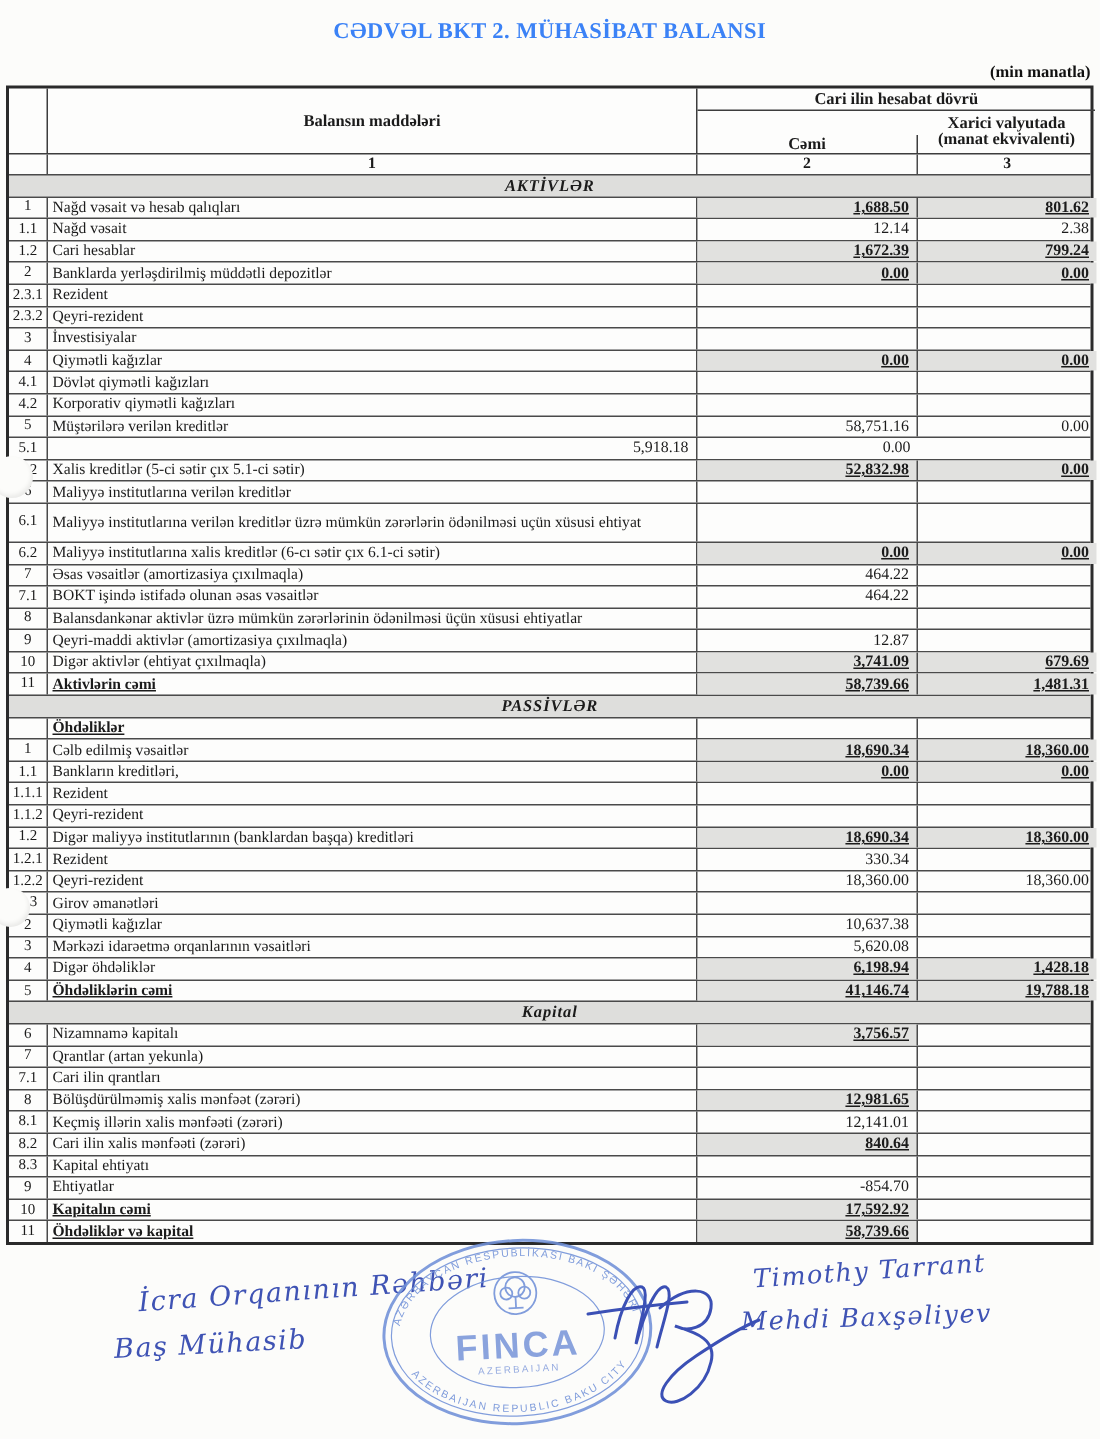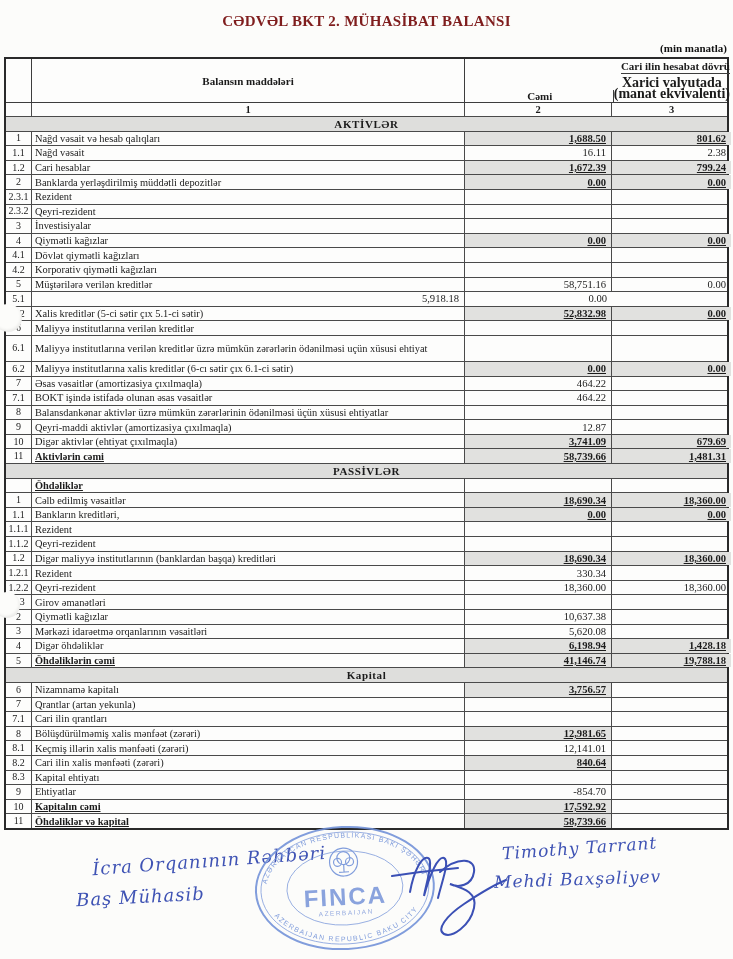--- a/index.html
+++ b/index.html
@@ -5,53 +5,53 @@
   html,body{margin:0;padding:0;}
   body{
     width:733px;height:959px;position:relative;overflow:hidden;
     background:#fcfcfa;
     font-family:"Liberation Serif",serif;
     color:#1b1b1b;
   }
   *{box-sizing:border-box;}
   .doc-title{
     position:absolute;top:13px;left:0;width:733px;text-align:center;
-    font-size:15px;font-weight:bold;letter-spacing:.3px;color:#7f1d1d;
+    font-size:15px;font-weight:bold;letter-spacing:.3px;color:#3b82f6;
   }
   .unit-note{
     position:absolute;top:42px;right:6px;font-size:11px;font-weight:bold;color:#111;text-align:right;
   }
   
   .bal-table{
     position:absolute;left:4px;top:57px;width:725px;
     border:2px solid #2a2a2a;background:#fdfdfc;
   }
   .hdr{display:grid;grid-template-columns:26px 433px 265px;height:43px;}
   .hcell{border-right:1px solid #3d3d3d;}
   .hcell.last{border-right:none;}
   .hdr-items{display:flex;align-items:center;justify-content:center;
     font-size:11px;font-weight:bold;text-align:center;}
-  .hdr-right{display:flex;flex-direction:column;align-items:flex-end;}
+  .hdr-right{display:flex;flex-direction:column;}
   .hdr-period{height:15px;border-bottom:1px solid #3d3d3d;display:flex;
     align-items:center;justify-content:center;font-size:11px;font-weight:bold;}
   .hdr-split{flex:1;display:flex;}
   .hdr-total{width:147px;border-right:1px solid #3d3d3d;display:flex;
     align-items:center;justify-content:center;font-size:11px;font-weight:bold;margin-top:16px;}
   .hdr-fx{flex:1;display:flex;flex-direction:column;align-items:center;
-    justify-content:center;font-size:14px;font-weight:bold;line-height:11px;text-align:center;}
+    justify-content:center;font-size:11px;font-weight:bold;line-height:11px;text-align:center;}
   .numrow{display:grid;grid-template-columns:26px 433px 147px 119px;height:14px;
     border-top:1px solid #3d3d3d;}
   .numrow .cell{display:flex;align-items:center;justify-content:center;
     font-size:10.5px;font-weight:bold;}
   .trow{display:grid;grid-template-columns:26px 433px 147px 119px;height:14.6px;
     border-top:1px solid #4a4a4a;}
   .trow.tall{height:26px;}
   .sec-row{height:14.6px;border-top:1px solid #4a4a4a;background:#dededc;
     display:flex;align-items:center;justify-content:center;
-    font-size:11px;font-weight:bold;letter-spacing:.6px;}
+    font-size:11px;font-weight:bold;letter-spacing:.6px;font-style:italic;}
   .cell{border-right:1px solid #4a4a4a;overflow:hidden;}
   .cell.last{border-right:none;}
   .cell.num{display:flex;align-items:center;justify-content:center;
     font-size:10px;line-height:10px;}
   .cell.label{display:flex;align-items:center;padding-left:3px;
     font-size:10.4px;line-height:11px;white-space:nowrap;}
   .trow.tall .cell.label{white-space:normal;}
   .cell.val{display:flex;align-items:center;justify-content:flex-end;
     padding-right:5px;font-size:10.6px;}
   .cell.b,.trow .b{font-weight:bold;text-decoration:underline;}
@@ -103,21 +103,21 @@
       <div class="sec-row">AKTİVLƏR</div>
       <div class="trow">
         <div class="cell num">1</div>
         <div class="cell label">Nağd vəsait və hesab qalıqları</div>
         <div class="cell val b shade">1,688.50</div>
         <div class="cell val last b shade">801.62</div>
       </div>
       <div class="trow">
         <div class="cell num">1.1</div>
         <div class="cell label">Nağd vəsait</div>
-        <div class="cell val">16.11</div>
+        <div class="cell val">12.14</div>
         <div class="cell val last">2.38</div>
       </div>
       <div class="trow">
         <div class="cell num">1.2</div>
         <div class="cell label">Cari hesablar</div>
         <div class="cell val b shade">1,672.39</div>
         <div class="cell val last b shade">799.24</div>
       </div>
       <div class="trow">
         <div class="cell num">2</div>

